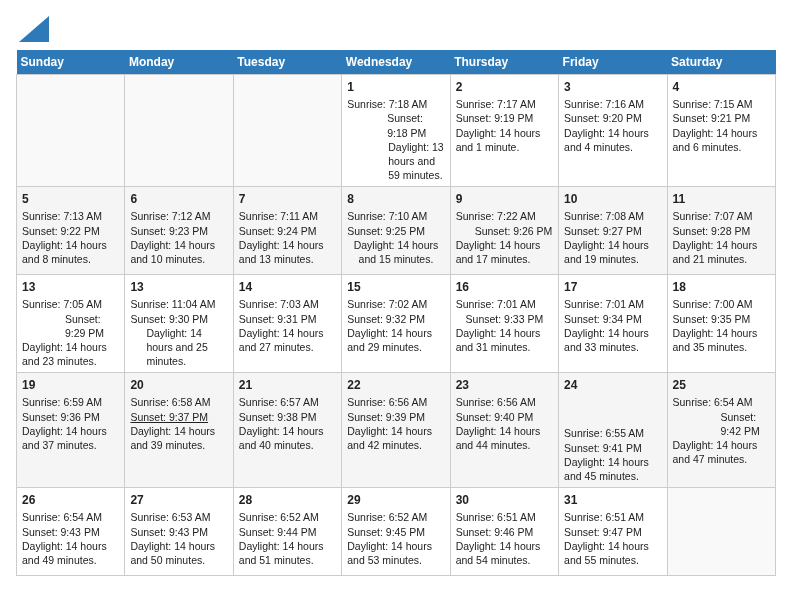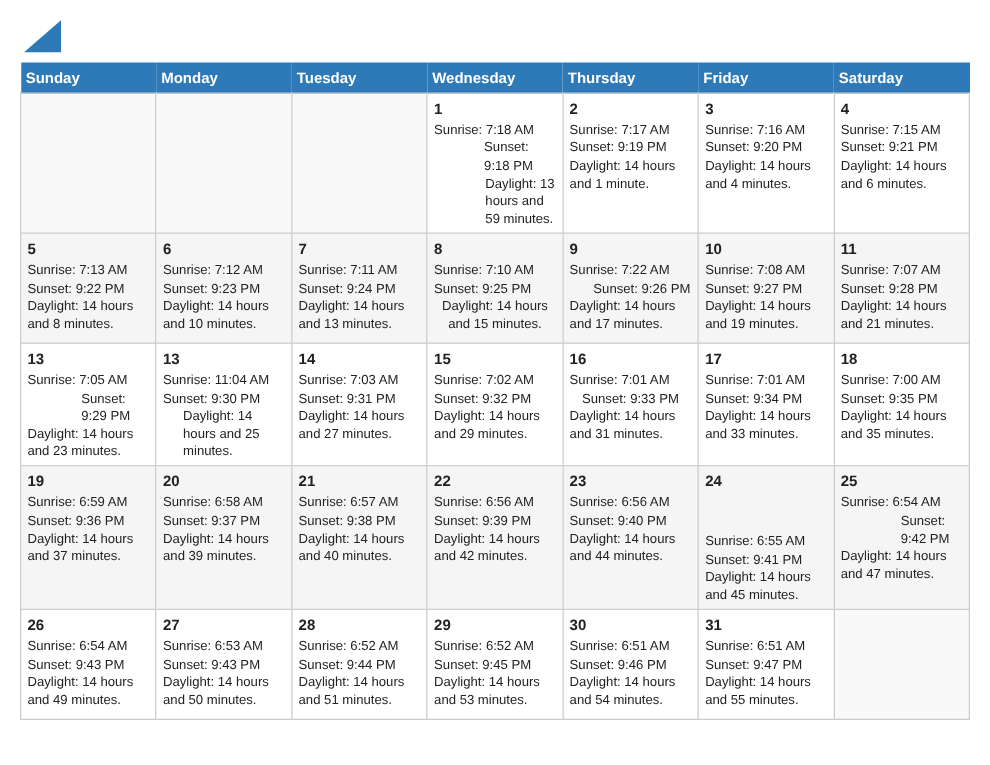--- a/index.html
+++ b/index.html
@@ -226,21 +226,21 @@
       <tr>
         <td>
           <span class="day-num">19</span>
           <span style="display: block;">Sunrise: 6:59 AM</span>
           <span style="display: block;">Sunset: 9:36 PM</span>
           <span style="display: block;">Daylight: 14 hours and 37 minutes.</span>
         </td>
         <td>
           <span class="day-num">20</span>
           <span style="display: block;">Sunrise: 6:58 AM</span>
-          <span style="display: block;">Sunset: 9:37 PM</span>
+          <span style="display: block; text-decoration: underline;">Sunset: 9:37 PM</span>
           <span style="display: block;">Daylight: 14 hours and 39 minutes.</span>
         </td>
         <td>
           <span class="day-num">21</span>
           <span style="display: block;">Sunrise: 6:57 AM</span>
           <span style="display: block;">Sunset: 9:38 PM</span>
           <span style="display: block;">Daylight: 14 hours and 40 minutes.</span>
         </td>
         <td>
           <span class="day-num">22</span>

